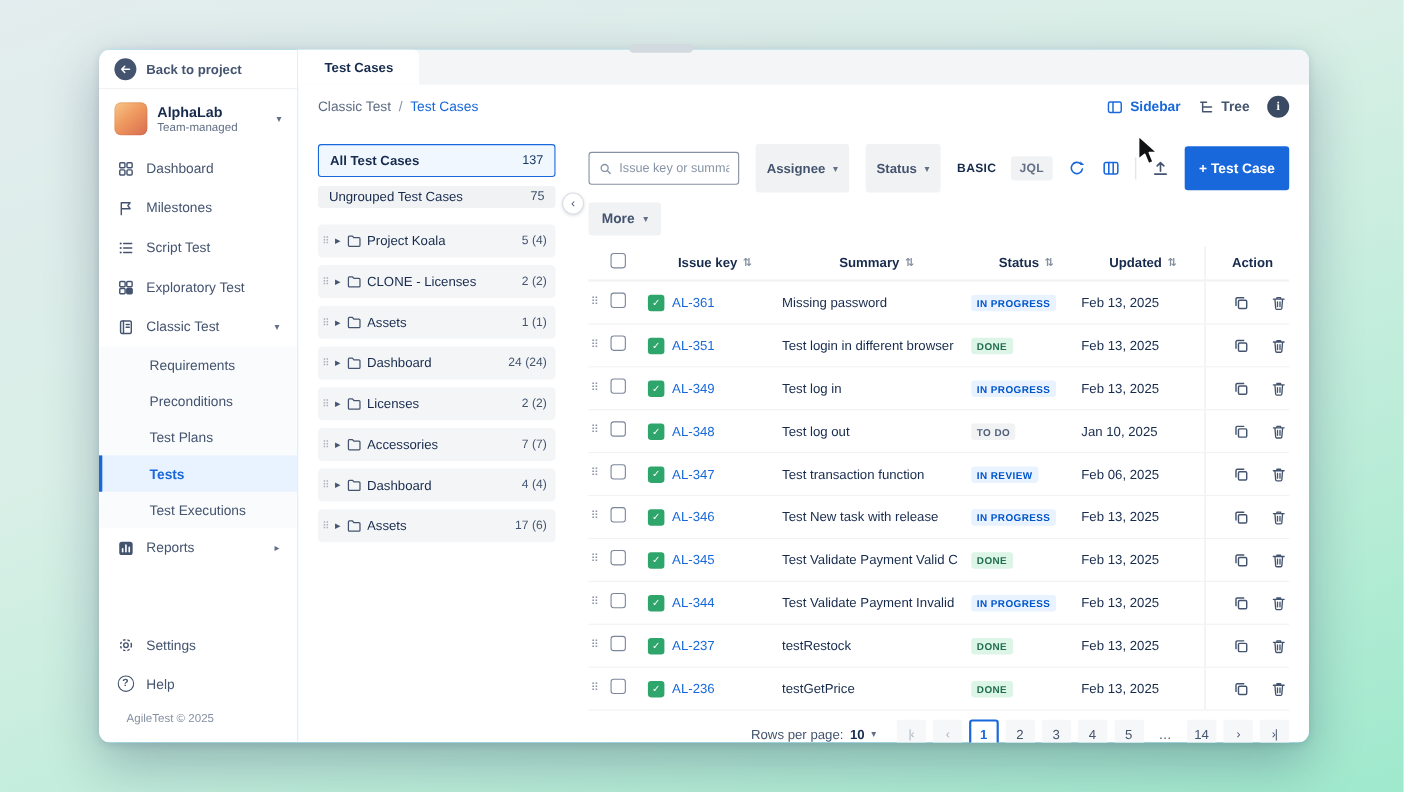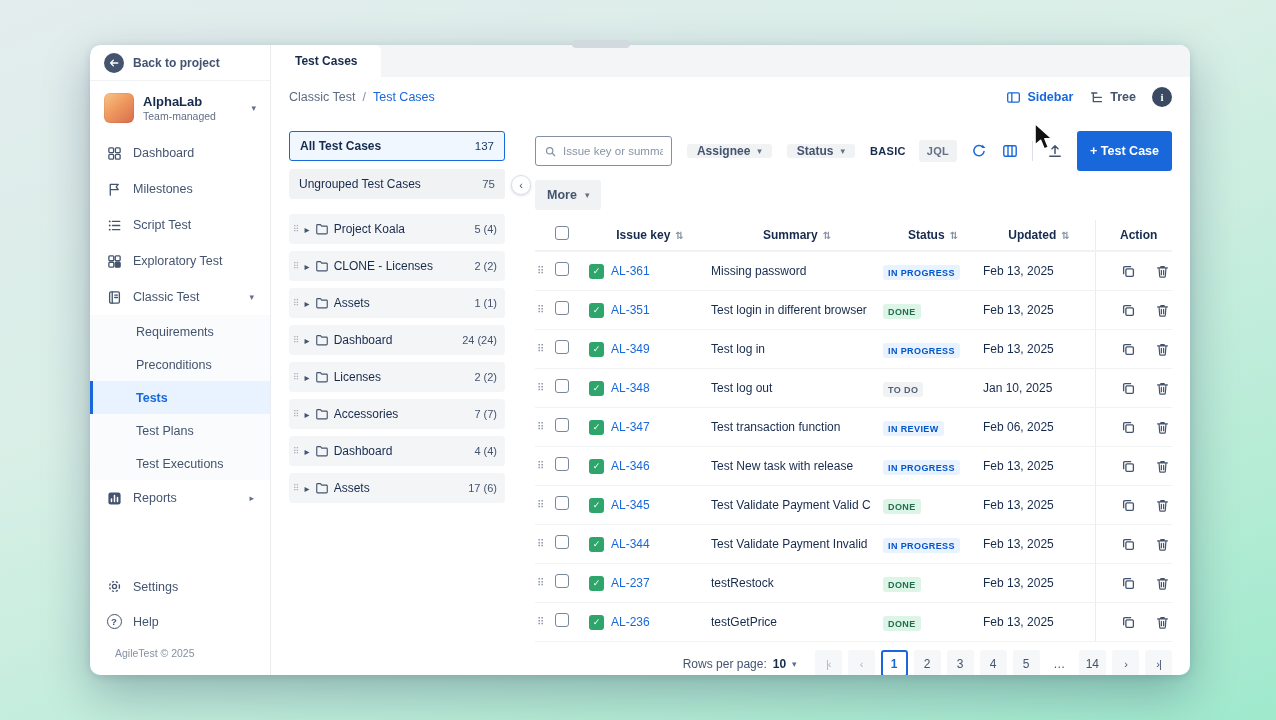--- a/index.html
+++ b/index.html
@@ -65,38 +65,38 @@
   
   .folder-panel{width:216px;min-width:216px;margin:14px 0 0 18px;display:flex;flex-direction:column;}
   .folder-search-row{display:flex;gap:8px;margin-bottom:12px;}
   .input-wrap{flex:1;height:30px;border:1px solid #8590A2;border-radius:3px;display:flex;align-items:center;gap:6px;padding:0 8px;background:#fff;}
   .input-wrap input{border:none;outline:none;background:transparent;font-size:11.5px;width:100%;color:#172B4D;font-family:inherit;}
   .input-wrap input::placeholder{color:#8794A6;}
   .icon-btn-bordered{width:30px;height:30px;min-width:30px;border:1px solid #8590A2;border-radius:3px;display:flex;align-items:center;justify-content:center;color:#44546F;cursor:pointer;background:#fff;}
   .folder-all{height:30px;border:1px solid #1868DB;background:#F0F7FF;border-radius:3px;display:flex;align-items:center;justify-content:space-between;padding:0 10px;margin-bottom:8px;cursor:pointer;}
   .folder-all .fl{font-size:12px;font-weight:600;color:#172B4D;}
   .folder-all .fc{font-size:11.5px;color:#1A3A66;}
-  .folder-ungrouped{height:30px;background:#F1F2F4;border-radius:3px;display:flex;align-items:center;justify-content:space-between;padding:0 10px;margin-bottom:15px;cursor:pointer;}
+  .folder-ungrouped{height:20px;background:#F1F2F4;border-radius:3px;display:flex;align-items:center;justify-content:space-between;padding:0 10px;margin-bottom:15px;cursor:pointer;}
   .folder-ungrouped .fl{font-size:12px;color:#172B4D;}
   .folder-ungrouped .fc{font-size:11.5px;color:#44546F;}
   .folder-list{display:flex;flex-direction:column;gap:7px;}
   .folder-item{height:30px;background:#F4F5F7;border-radius:4px;display:flex;align-items:center;gap:5px;padding:0 8px 0 4px;cursor:pointer;}
   .folder-item .drag{font-size:9px;color:#A9B1BD;line-height:1;cursor:grab;}
   .folder-item .chev{font-size:10px;color:#44546F;}
   .folder-item .ico{color:#44546F;display:flex;}
   .folder-item .fname{font-size:12px;color:#172B4D;white-space:nowrap;overflow:hidden;text-overflow:ellipsis;}
   .folder-item .fcount{margin-left:auto;font-size:11px;color:#44546F;white-space:nowrap;}
 
   .collapse-chip{position:absolute;left:240px;top:58px;width:20px;height:20px;border-radius:50%;background:#fff;border:1px solid #DCDFE4;box-shadow:0 1px 3px rgba(9,30,66,.15);display:flex;align-items:center;justify-content:center;font-size:11px;color:#44546F;cursor:pointer;z-index:4;}
 
   
   .table-area{flex:1;margin:14px 18px 0 30px;display:flex;flex-direction:column;min-width:0;}
   .toolbar{display:flex;align-items:center;gap:15px;}
   .tb-search{width:158px;}
-  .dd-btn{height:14px;padding:0 10px;background:#F1F2F4;border-radius:3px;display:flex;align-items:center;gap:7px;font-size:12px;font-weight:600;color:#44546F;cursor:pointer;}
+  .dd-btn{height:44px;padding:0 10px;background:#F1F2F4;border-radius:3px;display:flex;align-items:center;gap:7px;font-size:12px;font-weight:600;color:#44546F;cursor:pointer;}
   .toolbar-right{margin-left:auto;display:flex;align-items:center;gap:13px;}
   .mode-basic{font-size:11px;font-weight:700;color:#172B4D;letter-spacing:.3px;cursor:pointer;}
   .mode-jql{font-size:11px;font-weight:600;color:#626F86;letter-spacing:.3px;background:#F1F2F4;border-radius:3px;padding:5px 8px;cursor:pointer;}
   .tool-ico{width:18px;height:18px;display:flex;align-items:center;justify-content:center;cursor:pointer;}
   .tool-ico.blue{color:#1868DB;}
   .tool-ico.dark{color:#44546F;}
   .v-div{width:1px;height:20px;background:#DCDFE4;}
   .btn-primary{height:40px;background:#1868DB;color:#fff;border:none;border-radius:3px;padding:0 13px;font-size:12.5px;font-weight:600;display:flex;align-items:center;cursor:pointer;font-family:inherit;}
   .more-row{margin-top:9px;}
   .more-btn{display:inline-flex;height:30px;padding:0 12px;background:#F1F2F4;border-radius:3px;font-size:12.5px;font-weight:600;color:#44546F;align-items:center;gap:8px;cursor:pointer;}
@@ -214,25 +214,25 @@
         <span class="chev">▾</span>
       </div>
 
       <div class="sub-group">
         <div class="sub-item">
           <span>Requirements</span>
         </div>
         <div class="sub-item">
           <span>Preconditions</span>
         </div>
+        <div class="sub-item">
+          <span>Test Plans</span>
+        </div>
         <div class="sub-item active">
           <span>Tests</span>
-        </div>
-        <div class="sub-item">
-          <span>Test Plans</span>
         </div>
         <div class="sub-item">
           <span>Test Executions</span>
         </div>
       </div>
 
       <div class="nav-item">
         <span class="ico">
           <svg class="s" width="15" height="15" viewBox="0 0 16 16">
               <rect x="1.5" y="1.5" width="13" height="13" rx="2.5" fill="currentColor"></rect>

